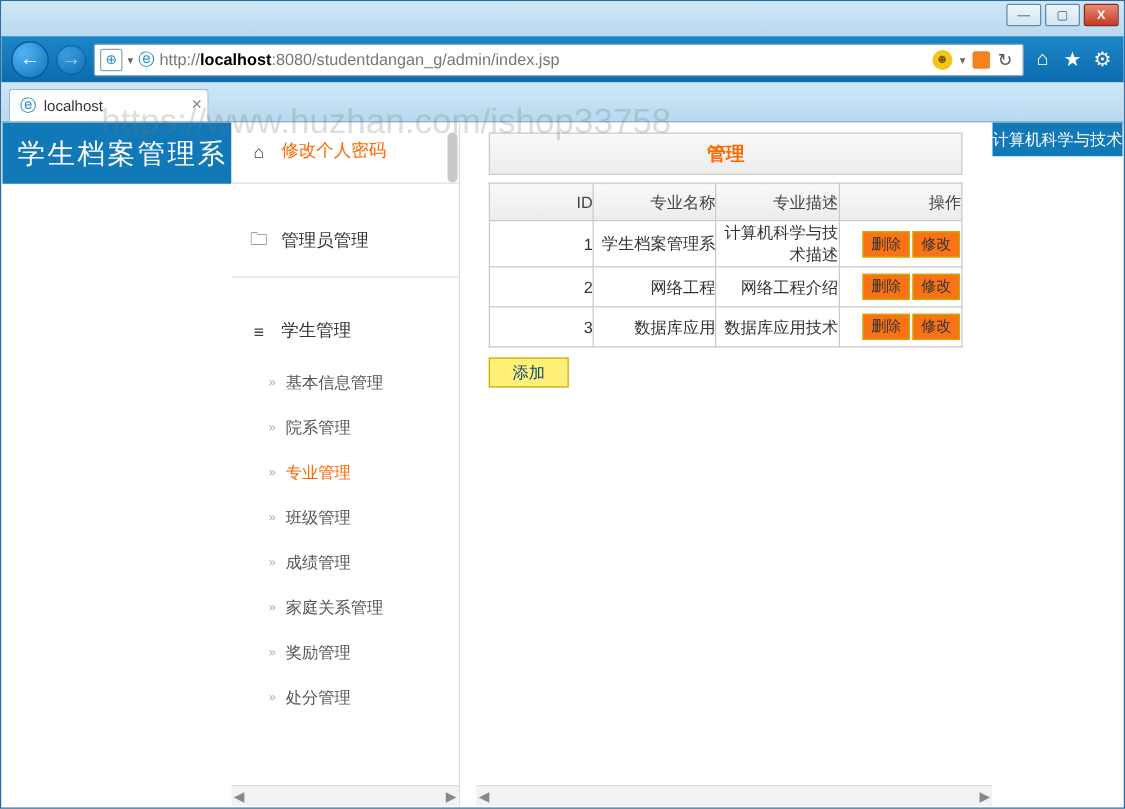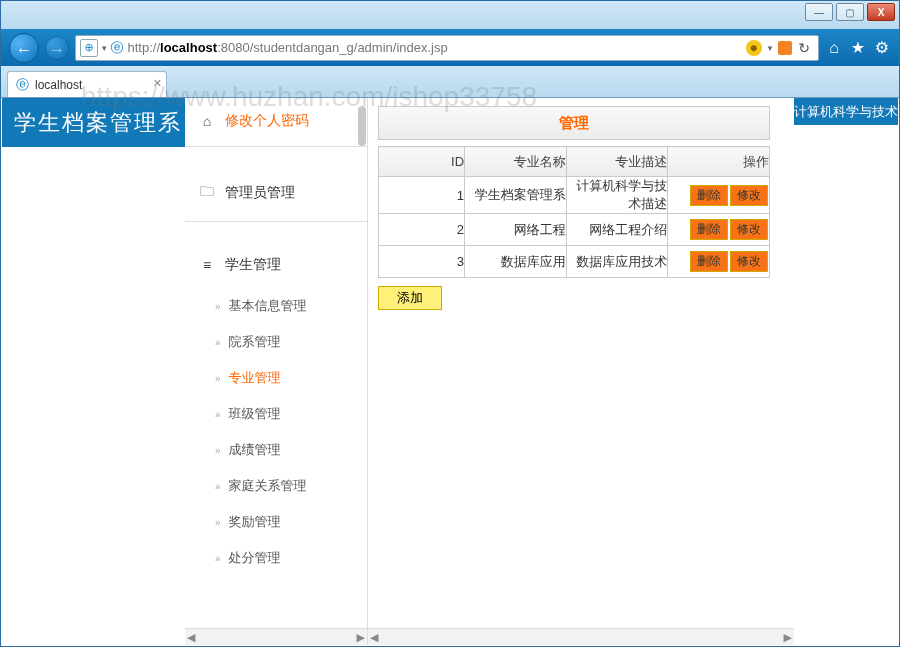--- a/index.html
+++ b/index.html
@@ -144,20 +144,21 @@
   .h-scroll{
     height:17px;background:#f2f2f2;display:flex;align-items:center;justify-content:space-between;
     border-top:1px solid #ddd; padding:0 2px;color:#888;
   }
   .h-scroll span{font-size:11px;}
   
   .main{
     flex:1;display:flex;flex-direction:column;
     padding:8px 24px 0 10px;
     position:relative;
+    margin-left:13px;
   }
   .panel-title{
     border:1px solid #c9c9c9;
     background: linear-gradient(#f9f9f9,#ececec);
     height:34px;display:flex;align-items:center;justify-content:center;
     color:#ff6600;font-size:15px;font-weight:bold;
     margin-bottom:6px;
   }
   table.data{
     width:100%; border-collapse:collapse;
@@ -179,21 +180,21 @@
     border:1px solid #cfa800;
     padding:1px 6px;
     font-size:12px;color:#333;
     margin:0 1px;cursor:pointer;
   }
   .add-btn{
     display:inline-block;
     background:#fff07a;
     border:1px solid #cfa800;
     padding:2px 18px;
-    font-size:13px;color:#000000;
+    font-size:13px;color:#0c4a6e;
     margin-top:8px;cursor:pointer;
   }
   .main-hscroll{
     position:absolute;left:0;right:0;bottom:0;height:17px;
     background:#f2f2f2;border-top:1px solid #ddd;
     display:flex;align-items:center;justify-content:space-between;padding:0 2px;color:#888;font-size:11px;
   }
   
   .footer{
     height:27px;background:#1179b7;color:#fff;

